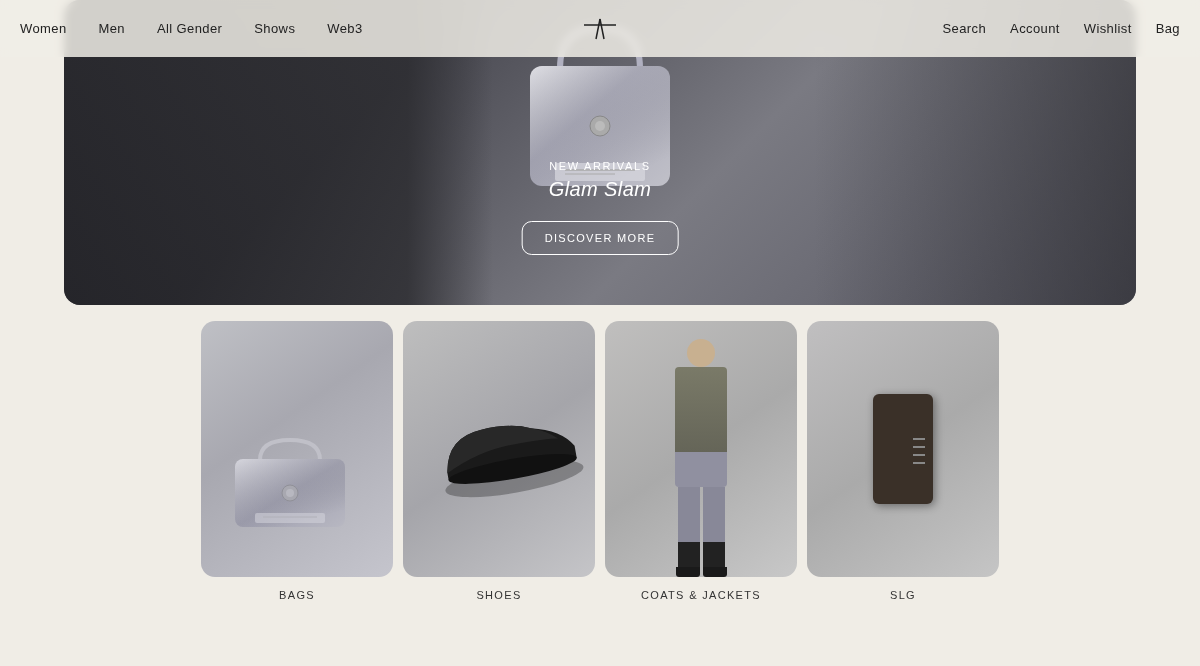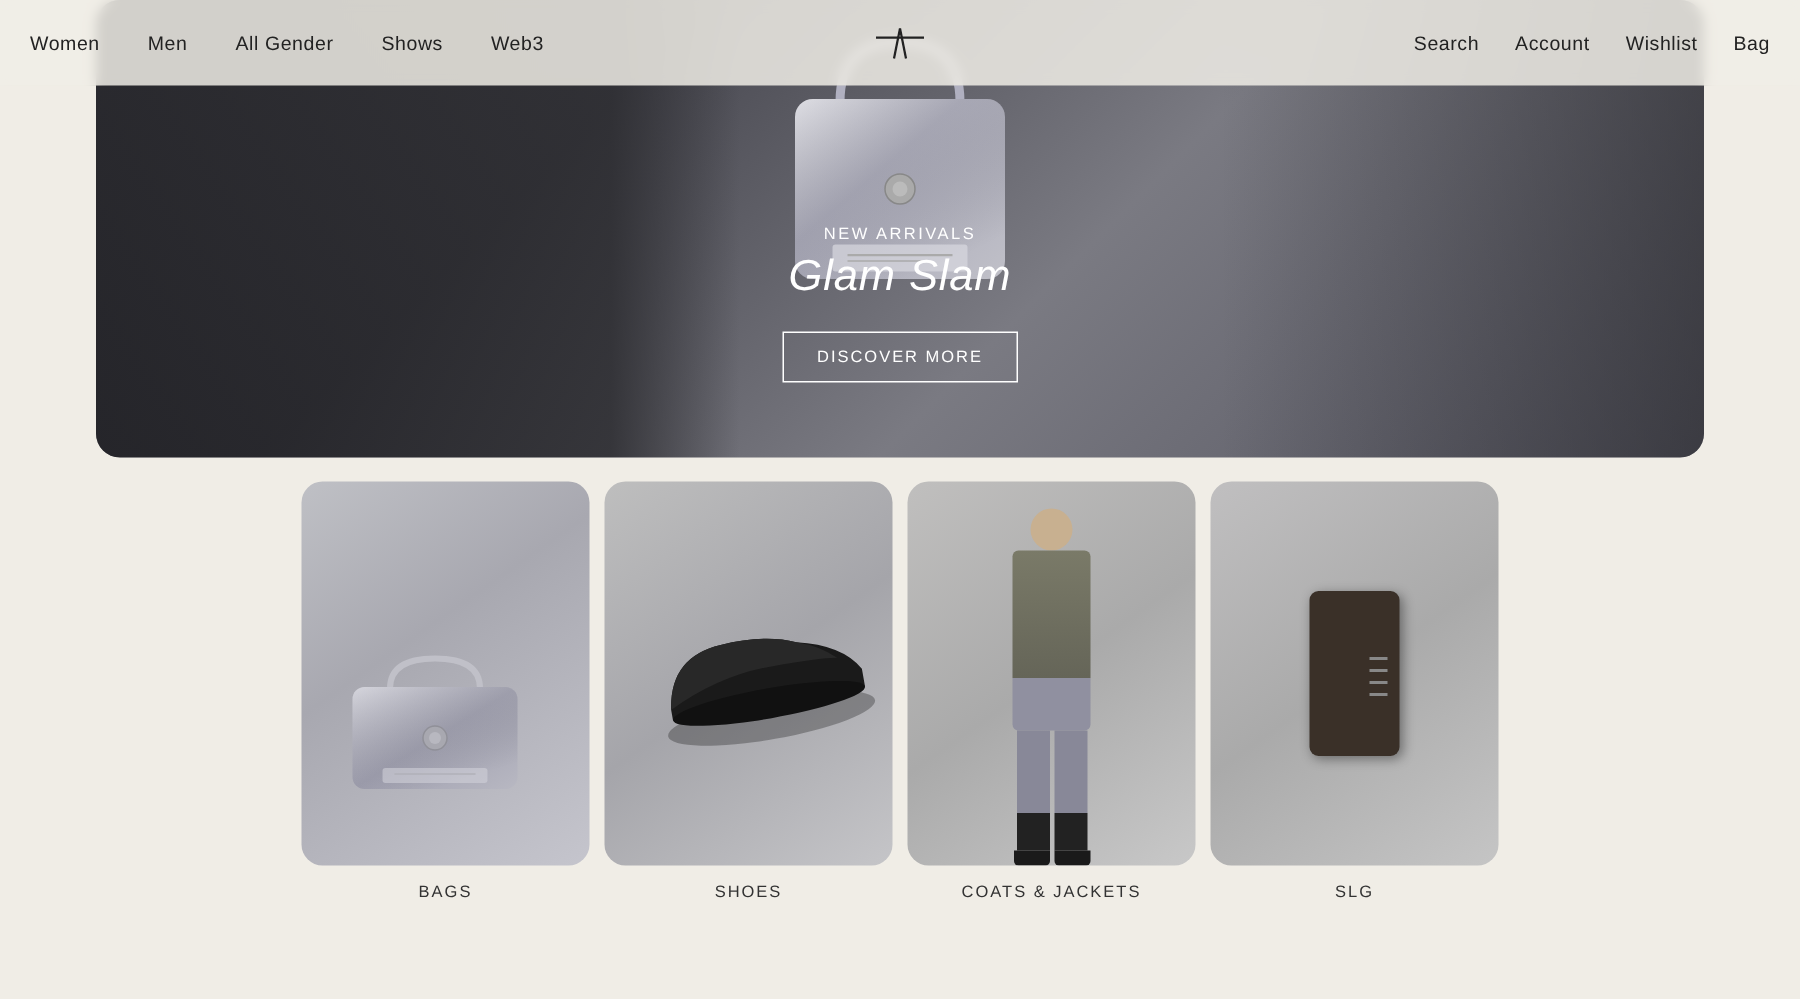--- a/index.html
+++ b/index.html
@@ -99,39 +99,39 @@
 
     .hero-label {
       font-size: 11px;
       letter-spacing: 0.15em;
       color: #fff;
       text-transform: uppercase;
       margin-bottom: 6px;
     }
 
     .hero-title {
-      font-size: 29px;
+      font-size: 20px;
       color: #fff;
       font-weight: 300;
       letter-spacing: 0.02em;
       margin-bottom: 20px;
       font-style: italic;
     }
 
     .hero-button {
       display: inline-block;
       border: 1.5px solid #fff;
       color: #fff;
       background: transparent;
       padding: 10px 22px;
       font-size: 11px;
       letter-spacing: 0.12em;
       text-transform: uppercase;
       cursor: pointer;
-      border-radius: 0;
+      border-radius: 10px;
       text-align: right;
     }
 
     
     .hero-dark-figure {
       position: absolute;
       left: 0;
       top: 0;
       width: 40%;
       height: 100%;

